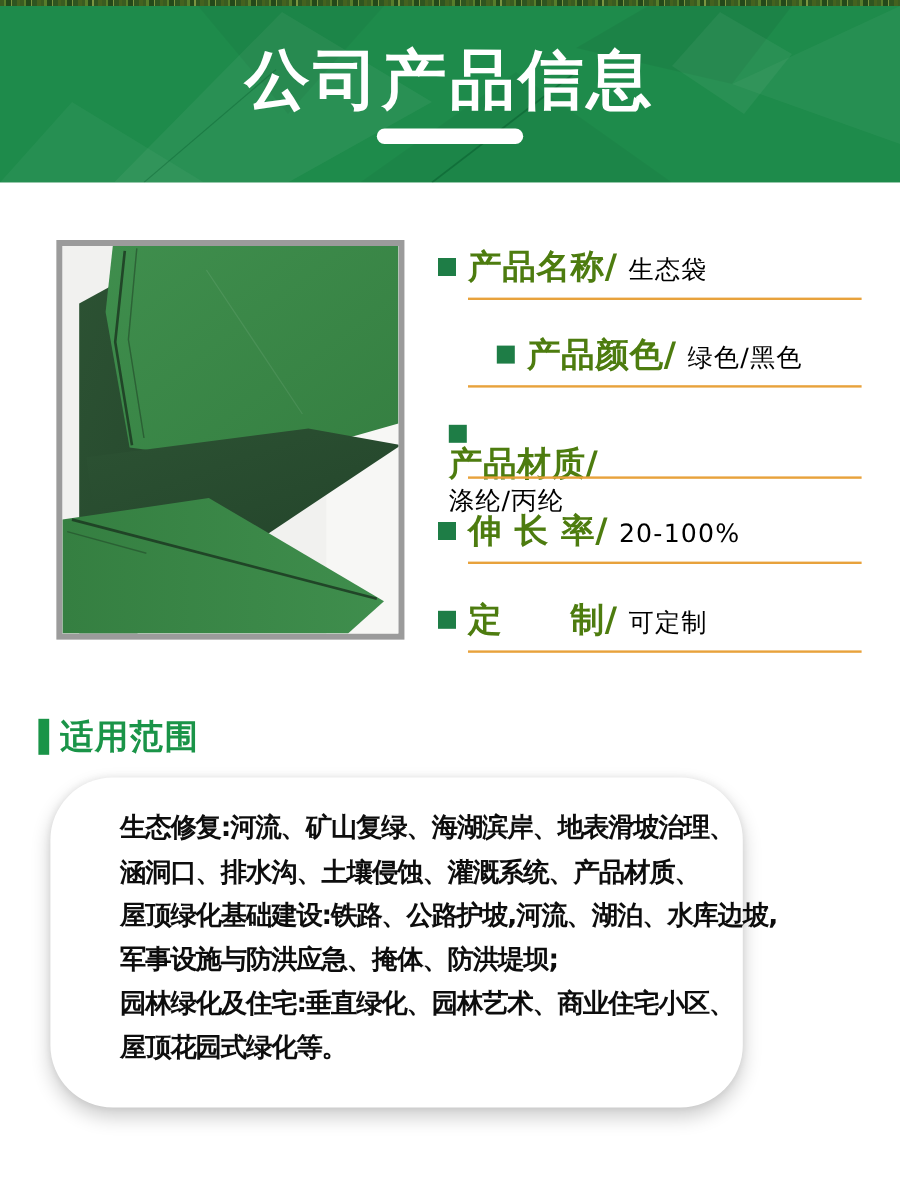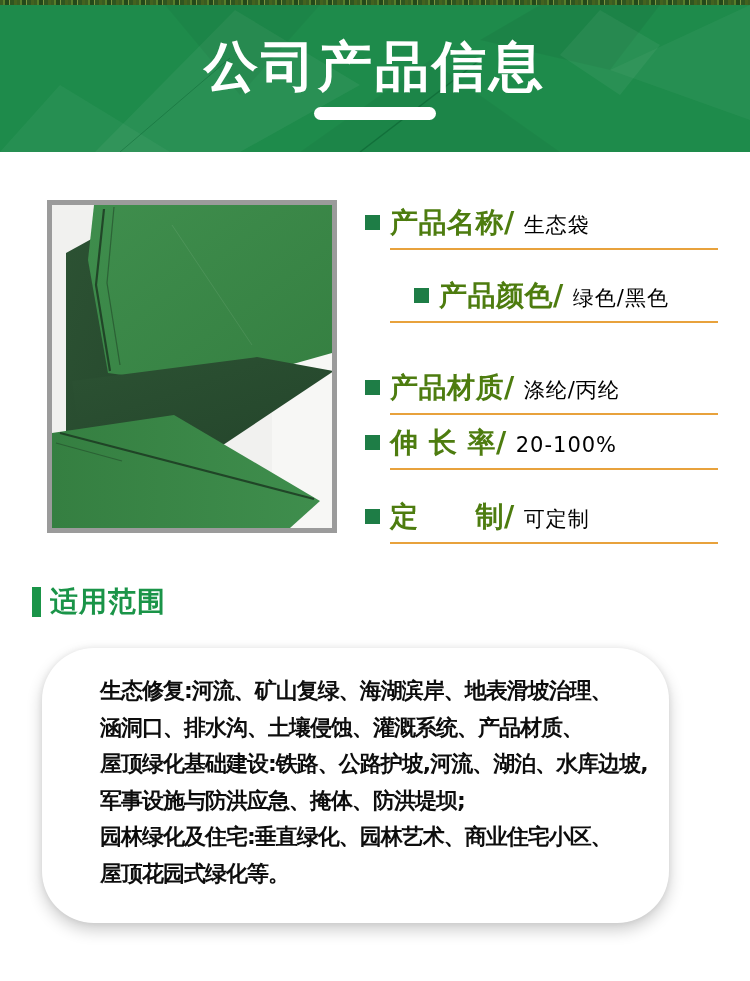--- a/index.html
+++ b/index.html
@@ -64,39 +64,39 @@
   .dlabel {
     font-size: 28px; font-weight: bold; color: #4d7c0f;
     line-height: 32px; white-space: pre; letter-spacing: 0.5px;
   }
   .dvalue {
     font-size: 21px; color: #000000; margin-left: 9px;
     letter-spacing: 1px; white-space: nowrap;
   }
   .row-1 { top: 207px; }
   .row-2 { top: 280px; justify-content: center; }
-  .row-3 { top: 372px; }
+  .row-3 { top: 356px; flex-direction: column; }
   .row-4 { top: 427px; }
   .row-5 { top: 501px; }
 
   
   .section-header {
-    position: absolute; left: 32px; top: 585px;
+    position: absolute; left: 32px; top: 597px;
     display: flex; align-items: center; height: 34px;
   }
   .accent-bar {
     width: 9px; height: 30px; background: #1a9448; margin-right: 9px;
   }
   .section-title {
     font-size: 28px; font-weight: bold; color: #1a9448;
     letter-spacing: 1px; line-height: 34px;
   }
   .scope-box {
     position: absolute; left: 42px; top: 648px;
-    width: 627px; height: 275px;
+    width: 577px; height: 275px;
     background: #ffffff; border-radius: 52px;
     box-shadow: 0 7px 16px rgba(0,0,0,0.20), 0 0 6px rgba(0,0,0,0.07);
     padding: 25px 28px 0 58px;
   }
   .scope-line {
     font-size: 22px; font-weight: bold; color: #0d0d0d;
     line-height: 36.6px; letter-spacing: -1px; white-space: nowrap;
   }
 </style>
 </head>

